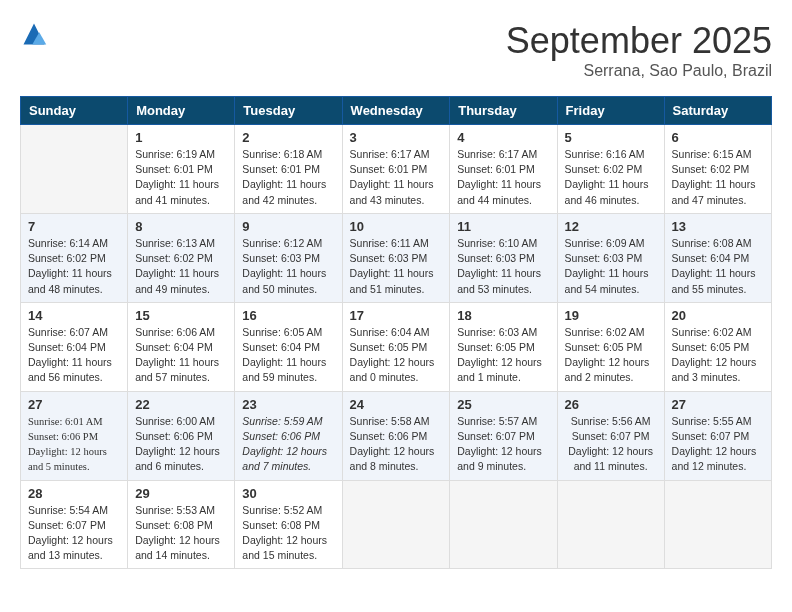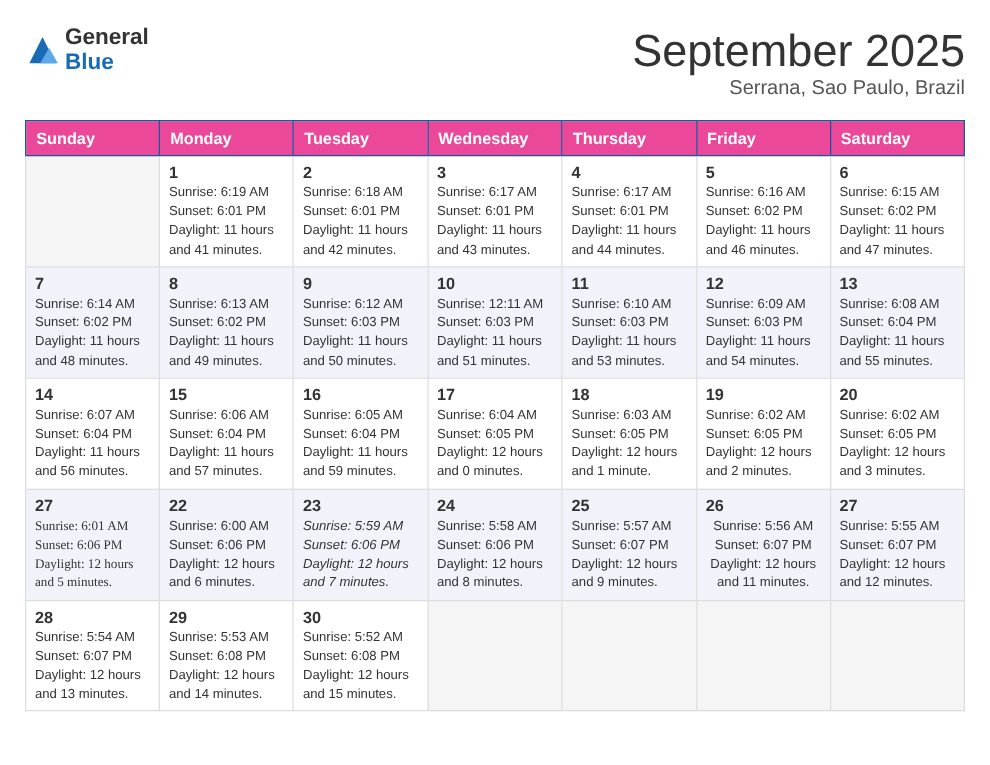--- a/index.html
+++ b/index.html
@@ -41,21 +41,21 @@
     .subtitle {
       font-size: 16px;
       color: #555;
     }
     .calendar {
       width: 100%;
       border-collapse: collapse;
       border: 1px solid #ccc;
     }
     .calendar th {
-      background: #ec4899;
+      background: #0c4a6e;
       color: #fff;
       text-align: left;
       padding: 6px 8px;
       font-size: 13px;
       border: 1px solid #1559a0;
     }
     .calendar td {
       vertical-align: top;
       padding: 5px 7px;
       border: 1px solid #ddd;
@@ -91,24 +91,20 @@
   </style>
 </head>
 <body>
 
 <div class="header">
   <div class="logo">
     <svg class="logo-icon" viewBox="0 0 32 32">
       <polygon points="16,4 28,28 4,28" fill="#1a6bb5"></polygon>
       <polygon points="22,14 30,28 14,28" fill="#5baae7"></polygon>
     </svg>
-    <div class="logo-text">
-      <div class="logo-general">General</div>
-      <div class="logo-blue">Blue</div>
-    </div>
   </div>
   <div class="title-block">
     <div class="month-title">September 2025</div>
     <div class="subtitle">Serrana, Sao Paulo, Brazil</div>
   </div>
 </div>
 
 <table class="calendar">
   <thead>
     <tr>
@@ -184,21 +180,21 @@
         </td>
         <td>
           <span class="day-number">9</span>
           <div class="day-info" style="white-space: pre-line;">Sunrise: 6:12 AM
 Sunset: 6:03 PM
 Daylight: 11 hours
 and 50 minutes.</div>
         </td>
         <td>
           <span class="day-number">10</span>
-          <div class="day-info" style="white-space: pre-line;">Sunrise: 12:11 AM
+          <div class="day-info" style="white-space: pre-line;">Sunrise: 6:11 AM
 Sunset: 6:03 PM
 Daylight: 11 hours
 and 51 minutes.</div>
         </td>
         <td>
           <span class="day-number">11</span>
           <div class="day-info" style="white-space: pre-line;">Sunrise: 6:10 AM
 Sunset: 6:03 PM
 Daylight: 11 hours
 and 53 minutes.</div>

